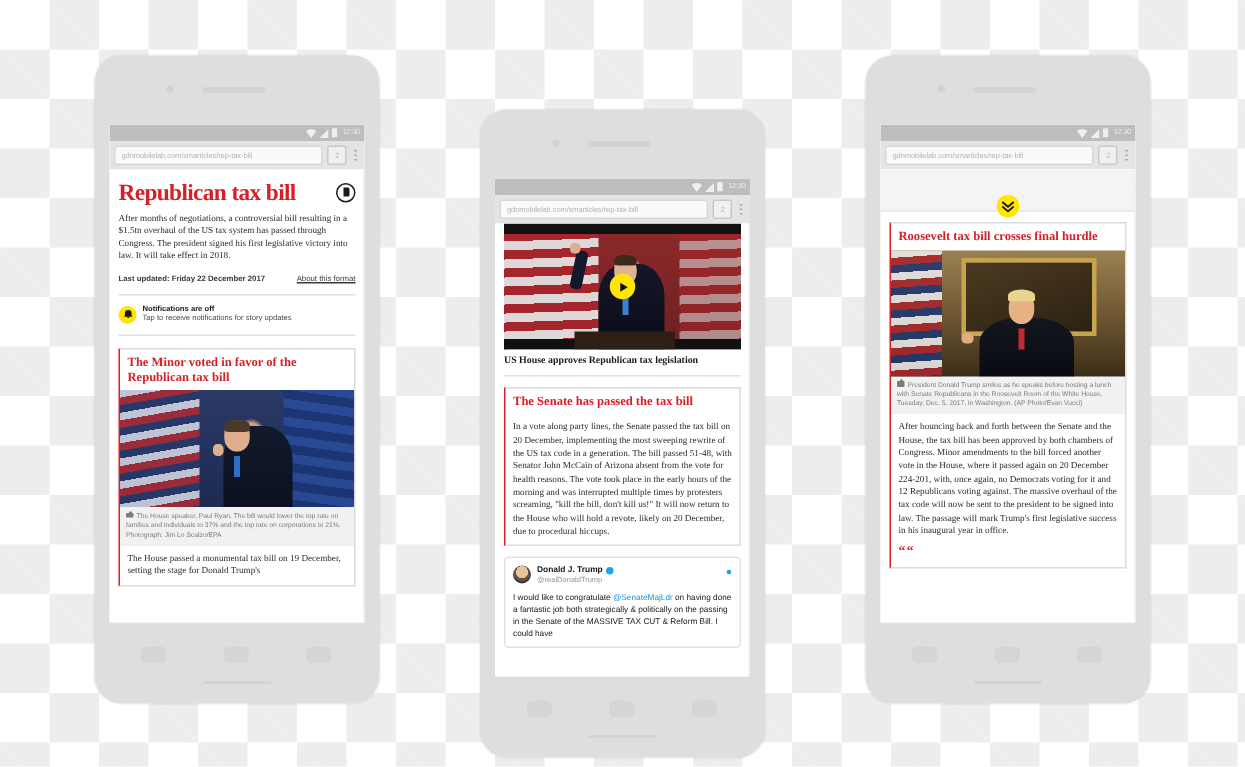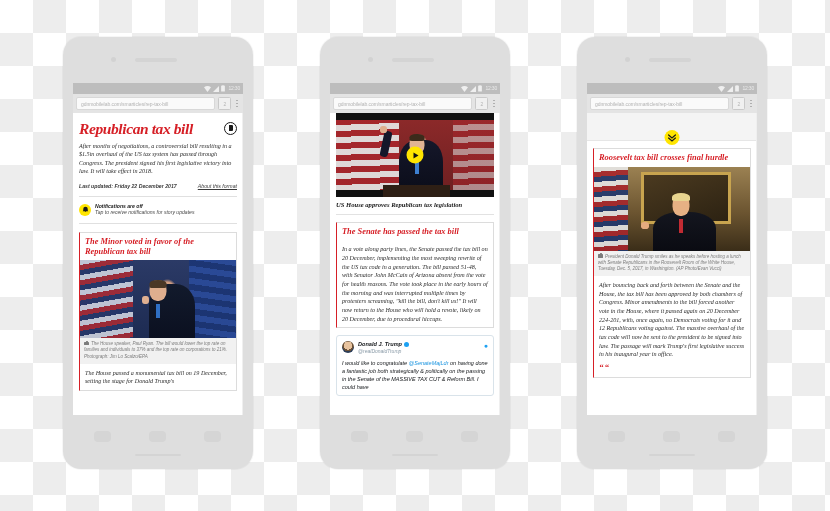--- a/index.html
+++ b/index.html
@@ -22,21 +22,21 @@
   .phone {
     position: absolute;
     top: 37px;
     width: 190px;
     height: 432px;
     background: #dedede;
     border-radius: 18px;
     box-shadow: 0 0 0 1px rgba(0,0,0,0.035);
   }
   #phone1 { left: 63px; }
-  #phone2 { left: 320px; }
+  #phone2 { left: 320px; margin-top: 36px; }
   #phone3 { left: 577px; }
 
   .phone-top {
     position: absolute; top: 0; left: 0; right: 0; height: 46px;
   }
   .cam-dot {
     position: absolute; top: 20px; left: 48px;
     width: 5px; height: 5px; border-radius: 50%;
     background: #d2d2d2;
   }
@@ -99,21 +99,21 @@
   }
   .tab-box {
     width: 13px; height: 13px; background: #f0f0f0;
     border: 0.8px solid #c9c9c9; border-radius: 1.5px;
     display: flex; align-items: center; justify-content: center;
     font-size: 5px; color: #b5b5b5;
   }
   .kebab { display: flex; flex-direction: column; gap: 1.3px; padding: 0 2px; }
   .kebab i { width: 1.6px; height: 1.6px; border-radius: 50%; background: #a8a8a8; display: block; }
 
-  .page { position: relative; background: #fff; height: 302px; overflow: hidden; font-style: italic; }
+  .page { position: relative; background: #fff; height: 302px; overflow: hidden; }
   .page-inner { padding: 0 6px; }
 
   
   .hdr-row {
     display: flex; align-items: center; justify-content: space-between;
     padding-top: 8px; padding-bottom: 2px;
   }
   .hdr-title {
     font-family: "Liberation Serif", serif;
     font-weight: bold; font-size: 15.5px; color: #d61f26;

